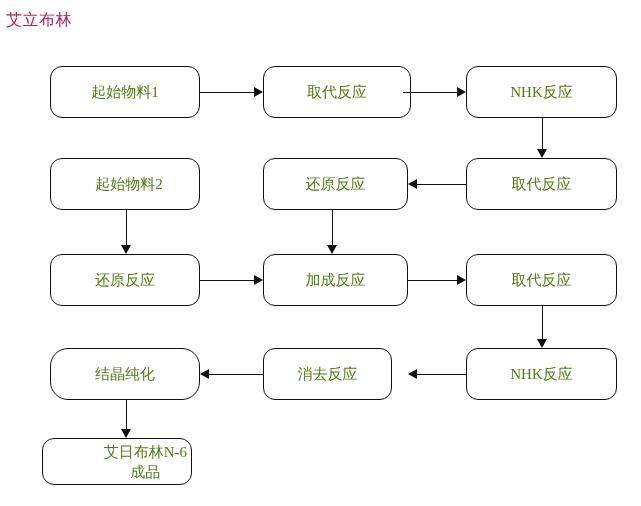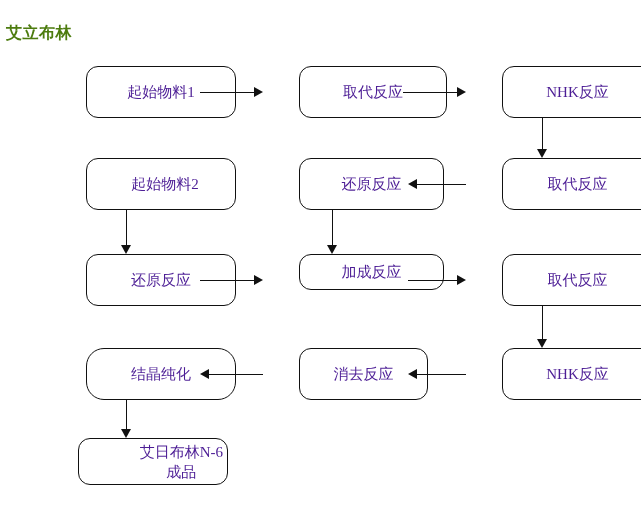--- a/index.html
+++ b/index.html
@@ -14,45 +14,44 @@
   #canvas {
     position: relative;
     width: 641px;
     height: 506px;
     background: #ffffff;
     overflow: hidden;
   }
   #diagram-title {
     position: absolute;
     left: 6px;
-    top: 22px;
+    top: 9px;
     font-family: "Liberation Sans", "DejaVu Sans", sans-serif;
-    font-weight: bold;
+    font-weight: normal;
     font-size: 16px;
     line-height: 22px;
     letter-spacing: 0.5px;
-    color: #4d7c0f;
+    color: #be185d;
     white-space: nowrap;
   }
   .node {
     position: absolute;
     box-sizing: border-box;
     border: 1.6px solid #111111;
     border-radius: 12px;
     background: #ffffff;
     display: flex;
     align-items: center;
     justify-content: center;
     text-align: center;
     font-family: "Liberation Serif", "DejaVu Serif", serif;
     font-size: 15px;
     line-height: 20px;
-    color: #4c1d95;
+    color: #4d7c0f;
     padding: 2px 4px;
-    margin-left: 36px;
   }
   .node .node-label {
     display: block;
     white-space: pre-line;
   }
   
   .edge-h {
     position: absolute;
     height: 0;
     border-top: 1.6px solid #111111;
@@ -129,21 +128,21 @@
   <div class="edge-v" style="left:126px; top:210px; height:35px;"></div>
   <div class="arrowhead arrow-down" style="left:121px; top:245px;"></div>
 
   <div class="edge-v" style="left:332px; top:210px; height:35px;"></div>
   <div class="arrowhead arrow-down" style="left:327px; top:245px;"></div>
 
   <div class="node" style="left:50px; top:254px; width:150px; height:52px;">
     <span class="node-label">还原反应</span>
   </div>
 
-  <div class="node" style="left:263px; top:254px; width:145px; height:36px;">
+  <div class="node" style="left:263px; top:254px; width:145px; height:52px;">
     <span class="node-label">加成反应</span>
   </div>
 
   <div class="node" style="left:466px; top:254px; width:151px; height:52px;">
     <span class="node-label">取代反应</span>
   </div>
 
   <div class="edge-h" style="left:200px; top:280px; width:54px;"></div>
   <div class="arrowhead arrow-right" style="left:254px; top:275px;"></div>
 

